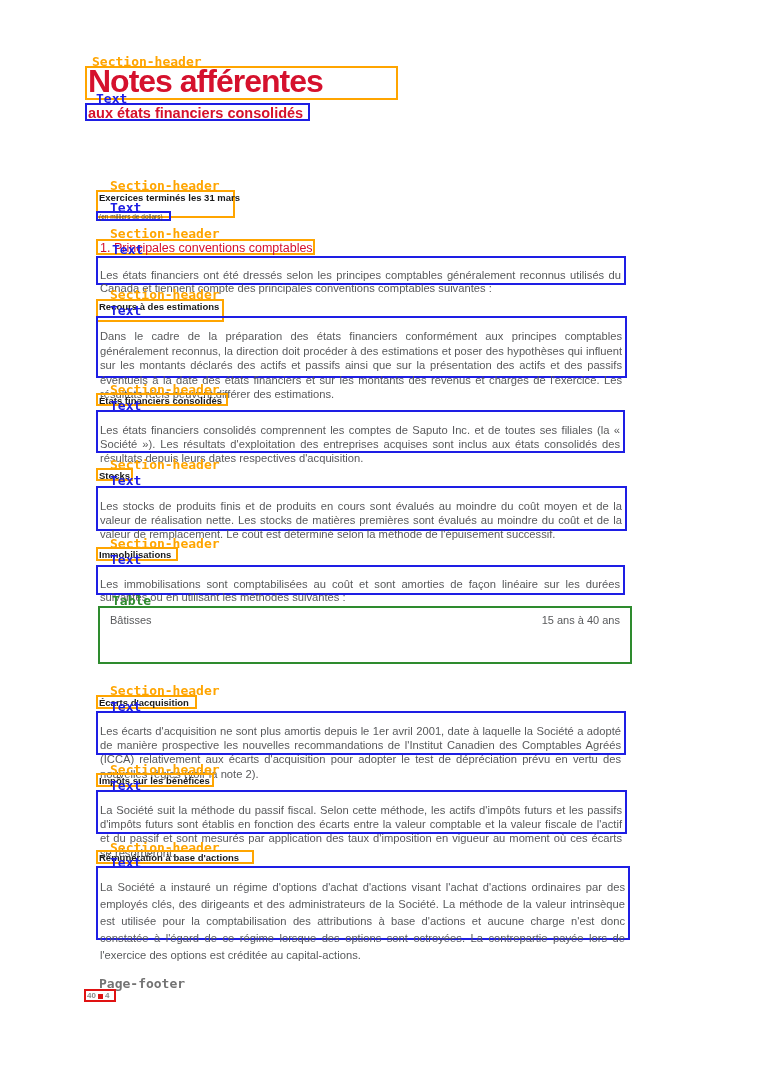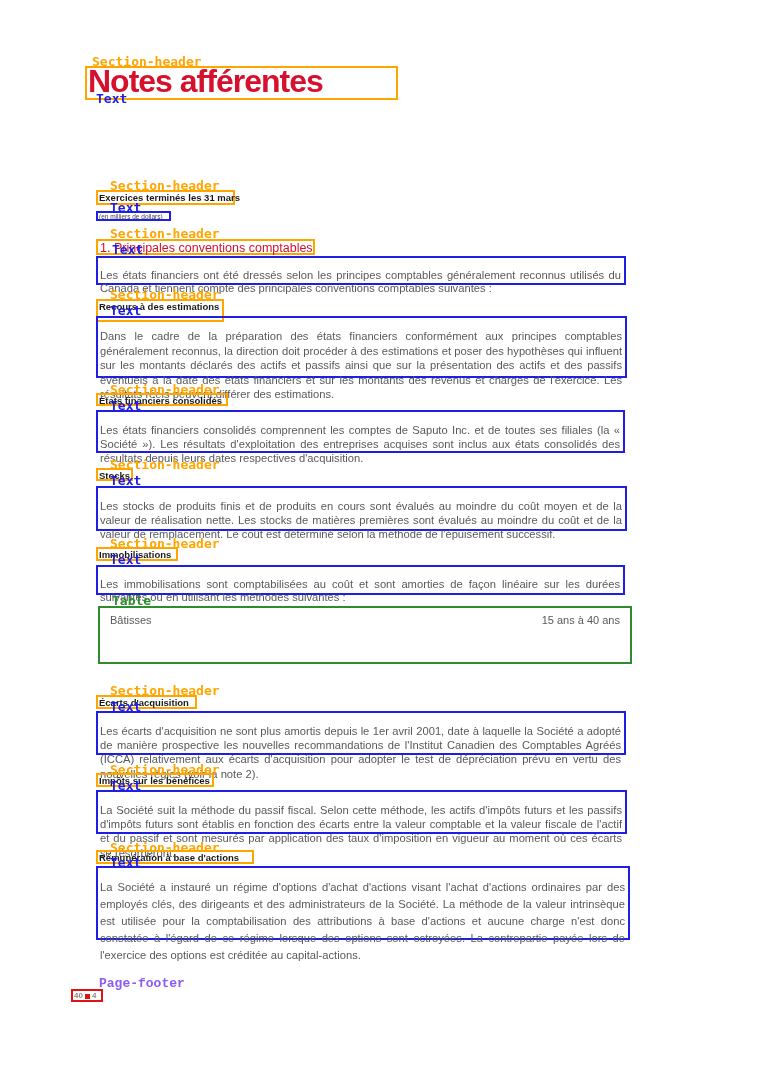--- a/index.html
+++ b/index.html
@@ -9,21 +9,21 @@
     font-family:"Liberation Sans", sans-serif; overflow:hidden;
   }
   
   .lab {
     position:absolute; font-family:"DejaVu Sans Mono", monospace;
     font-weight:bold; font-size:13px; line-height:13px; white-space:nowrap; z-index:3;
   }
   .lab-orange { color:#FFA500; }
   .lab-blue   { color:#1E1EE4; }
   .lab-green  { color:#2E8B2E; }
-  .lab-red    { color:#8b5cf6;font-family:Liberation Mono, monospace; }
+  .lab-red    { color:#737373; }
   
   .bx { position:absolute; border:2px solid; z-index:2; overflow:visible; }
   .bx-orange { border-color:#FFA500; }
   .bx-blue   { border-color:#1E1EE4; }
   .bx-green  { border-color:#2E8B2E; }
   .bx-red    { border-color:#E01212; }
   
   .doc-title {
     font-size:32px; font-weight:bold; color:#D5112D; line-height:34px;
     letter-spacing:-1px; white-space:nowrap; margin:-4px 0 0 1px;
@@ -67,23 +67,26 @@
 <body>
 
 <div class="page">
 
   <span class="lab lab-orange" style="left:92px; top:55px;">Section-header</span>
   <div class="bx bx-orange" style="left:85px; top:66px; width:313px; height:34px;">
     <div class="doc-title">Notes afférentes</div>
   </div>
 
   <span class="lab lab-blue" style="left:96px; top:92px;">Text</span>
+  <div class="bx bx-blue" style="left:85px; top:103px; width:225px; height:18px;">
+    <div class="doc-subtitle">aux états financiers consolidés</div>
+  </div>
 
   <span class="lab lab-orange" style="left:110px; top:179px;">Section-header</span>
-  <div class="bx bx-orange" style="left:96px; top:190px; width:139px; height:15px;">
+  <div class="bx bx-orange" style="left:96px; top:190px; width:139px; height:28px;">
     <div class="head-black">Exercices terminés les 31 mars</div>
   </div>
 
   <span class="lab lab-blue" style="left:110px; top:201px;">Text</span>
   <div class="bx bx-blue" style="left:96px; top:211px; width:75px; height:10px;">
     <div class="units-note">(en milliers de dollars)</div>
   </div>
 
   <span class="lab lab-orange" style="left:110px; top:227px;">Section-header</span>
   <div class="bx bx-orange" style="left:96px; top:239px; width:219px; height:16px;">
@@ -167,21 +170,21 @@
   <div class="bx bx-orange" style="left:96px; top:850px; width:158px; height:14px;">
     <div class="head-black">Rémunération à base d'actions</div>
   </div>
 
   <span class="lab lab-blue" style="left:110px; top:856px;">Text</span>
   <div class="bx bx-blue" style="left:96px; top:866px; width:534px; height:74px;">
     <div class="para para-wide">La Société a instauré un régime d'options d'achat d'actions visant l'achat d'actions ordinaires par des employés clés, des dirigeants et des administrateurs de la Société. La méthode de la valeur intrinsèque est utilisée pour la comptabilisation des attributions à base d'actions et aucune charge n'est donc constatée à l'égard de ce régime lorsque des options sont octroyées. La contrepartie payée lors de l'exercice des options est créditée au capital-actions.</div>
   </div>
 
   <span class="lab lab-red" style="left:99px; top:977px;">Page-footer</span>
-  <div class="bx bx-red" style="left:71px; top:989px; width:32px; height:13px;">
+  <div class="bx bx-red" style="left:84px; top:989px; width:32px; height:13px;">
     <div class="footer-content">
       <span>40</span>
       <span class="sq"></span>
       <span>4</span>
     </div>
   </div>
 
 </div>
 
 </body></html>

